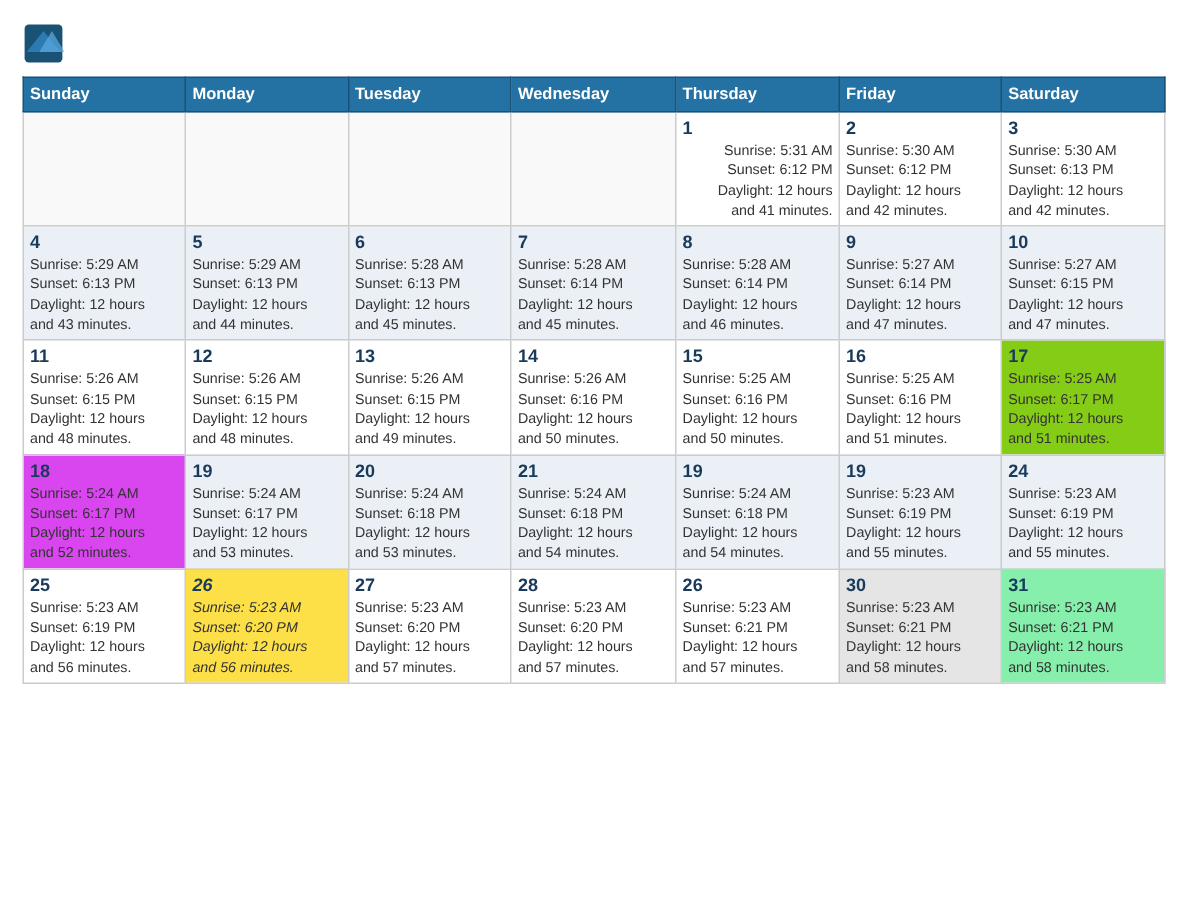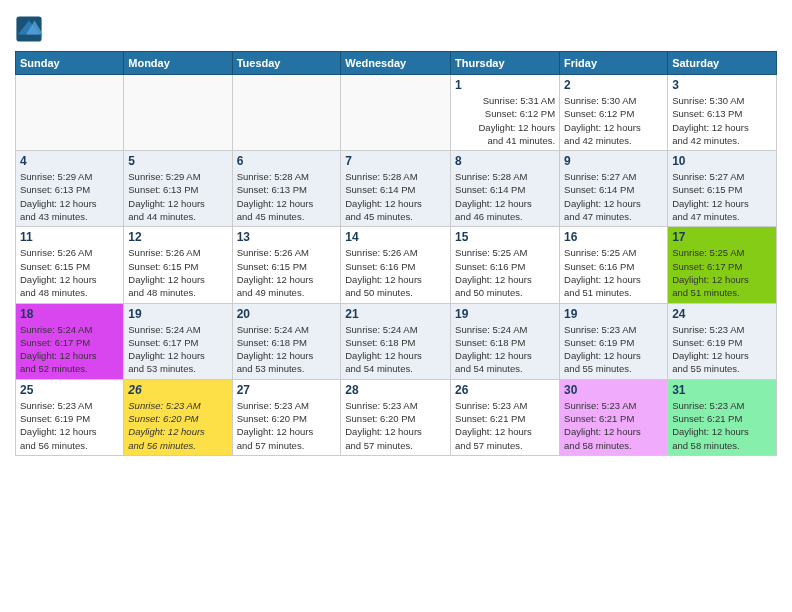--- a/index.html
+++ b/index.html
@@ -331,21 +331,21 @@
 Daylight: 12 hours
 and 57 minutes.</div>
         </td>
         <td style="background: rgb(255, 255, 255);">
           <div class="day-number">26</div>
           <div class="day-info" style="white-space: pre-line;">Sunrise: 5:23 AM
 Sunset: 6:21 PM
 Daylight: 12 hours
 and 57 minutes.</div>
         </td>
-        <td style="background: #f0abfc;">
+        <td style="background: #e5e5e5;">
           <div class="day-number">30</div>
           <div class="day-info" style="white-space: pre-line;">Sunrise: 5:23 AM
 Sunset: 6:21 PM
 Daylight: 12 hours
 and 58 minutes.</div>
         </td>
         <td style="background: #86efac;">
           <div class="day-number">31</div>
           <div class="day-info" style="white-space: pre-line;">Sunrise: 5:23 AM
 Sunset: 6:21 PM

